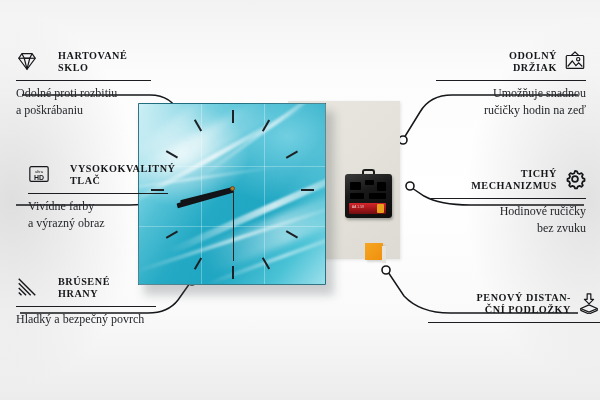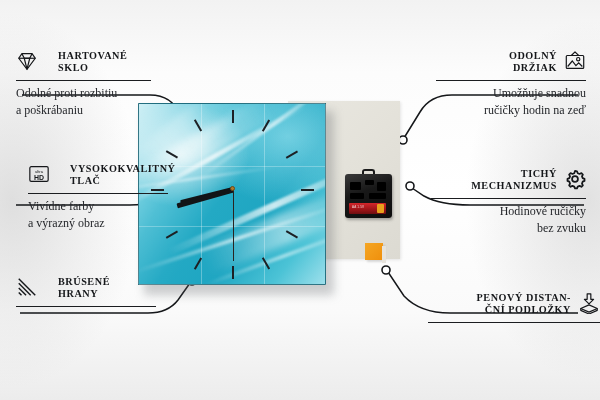--- a/index.html
+++ b/index.html
@@ -212,20 +212,21 @@
           <path d="M3 3 L21 21"></path>
             <path d="M3 8 L16 21"></path>
             <path d="M3 13 L11 21"></path>
             <path d="M3 18 L6 21"></path>
         </svg>
       </span>
       <div class="co-title">BRÚSENÉ
 HRANY</div>
     </div>
     <div class="co-rule"></div>
+    <div class="co-desc">Hladký a bezpečný povrch</div>
   </div>
 
   <div class="callout right" style="right:14px;top:50px;width:150px;">
     <div class="co-head">
       <div class="co-title">ODOLNÝ
 DRŽIAK</div>
       <span class="icon">
         <svg viewBox="0 0 24 24" fill="none" stroke="currentColor" stroke-width="1.3">
           <path d="M12 2 L8 6 H16 Z" stroke-linejoin="round"></path>
           <rect x="2.5" y="6" width="19" height="14" rx="1"></rect>

